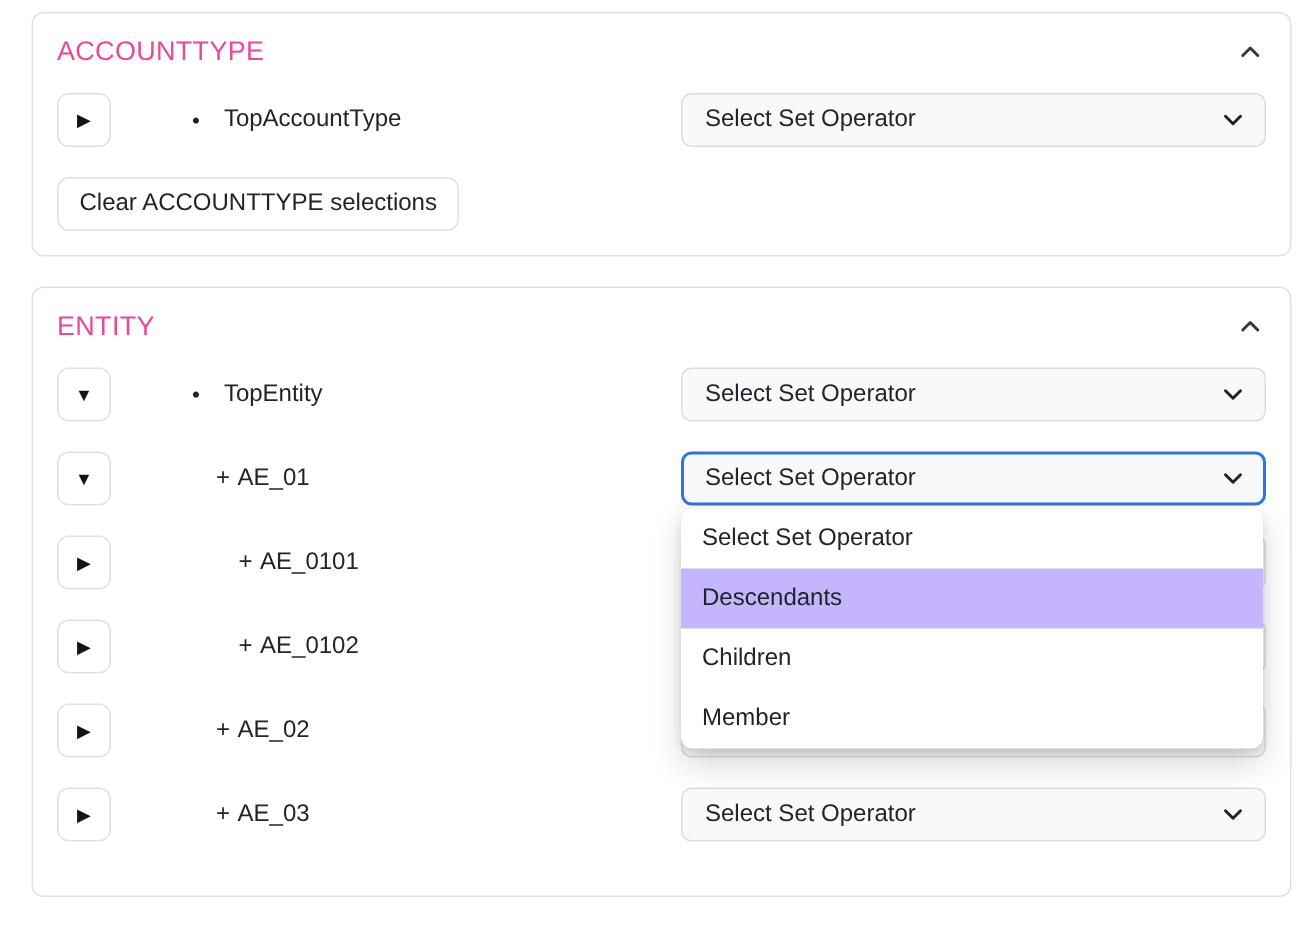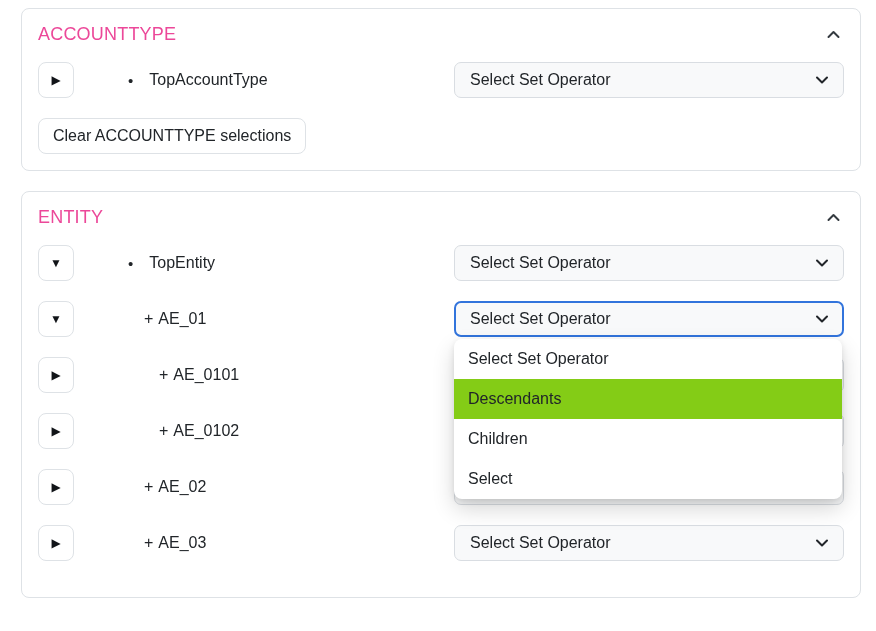--- a/index.html
+++ b/index.html
@@ -37,21 +37,21 @@
     border-radius: 7px; display: flex; align-items: center; justify-content: space-between;
     padding: 0 14px 0 15px; font-size: 16px; color: #212529; cursor: pointer; }
   .sel.focused { border: 2px solid #3274dc; padding: 0 13px 0 14px; }
   .chev { flex: 0 0 auto; display: flex; align-items: center; }
 
   .menu { position: absolute; top: 38px; left: 0; right: 2px; z-index: 20;
     background: #ffffff; border-radius: 8px; overflow: hidden;
     box-shadow: 0 10px 22px rgba(0,0,0,.16), 0 2px 6px rgba(0,0,0,.10); }
   .menu-item { height: 40px; display: flex; align-items: center; padding: 0 14px;
     font-size: 16px; color: #212529; cursor: pointer; }
-  .menu-item.highlighted { background: #84cc16; }
+  .menu-item.highlighted { background: #c4b5fd; }
 
   .actions { display: flex; align-items: center; }
   .actions .left-slot { width: 416px; flex: 0 0 416px; }
   .btn { height: 36px; background: #fff; border: 1px solid #dee2e6; border-radius: 8px;
     padding: 0 14px; font-size: 16px; color: #212529; cursor: pointer;
     font-family: "Liberation Sans", sans-serif; }
 </style>
 </head>
 <body>
 
@@ -142,21 +142,21 @@
           <span class="chev">
             <svg width="14" height="9" viewBox="0 0 14 9">
                 <path d="M2 1.5 L7 6.5 L12 1.5" fill="none" stroke="#212529" stroke-width="2" stroke-linecap="round" stroke-linejoin="round"></path>
               </svg>
           </span>
         </div>
         <div class="menu">
           <div class="menu-item">Select Set Operator</div>
           <div class="menu-item highlighted">Descendants</div>
           <div class="menu-item">Children</div>
-          <div class="menu-item">Select</div>
+          <div class="menu-item">Member</div>
         </div>
       </div>
     </div>
 
     <div class="tree-row">
       <button class="expander">
         <span class="tri">▶</span>
       </button>
       <div class="label-wrap lvl-2">
         <span class="prefix plus">+</span>

